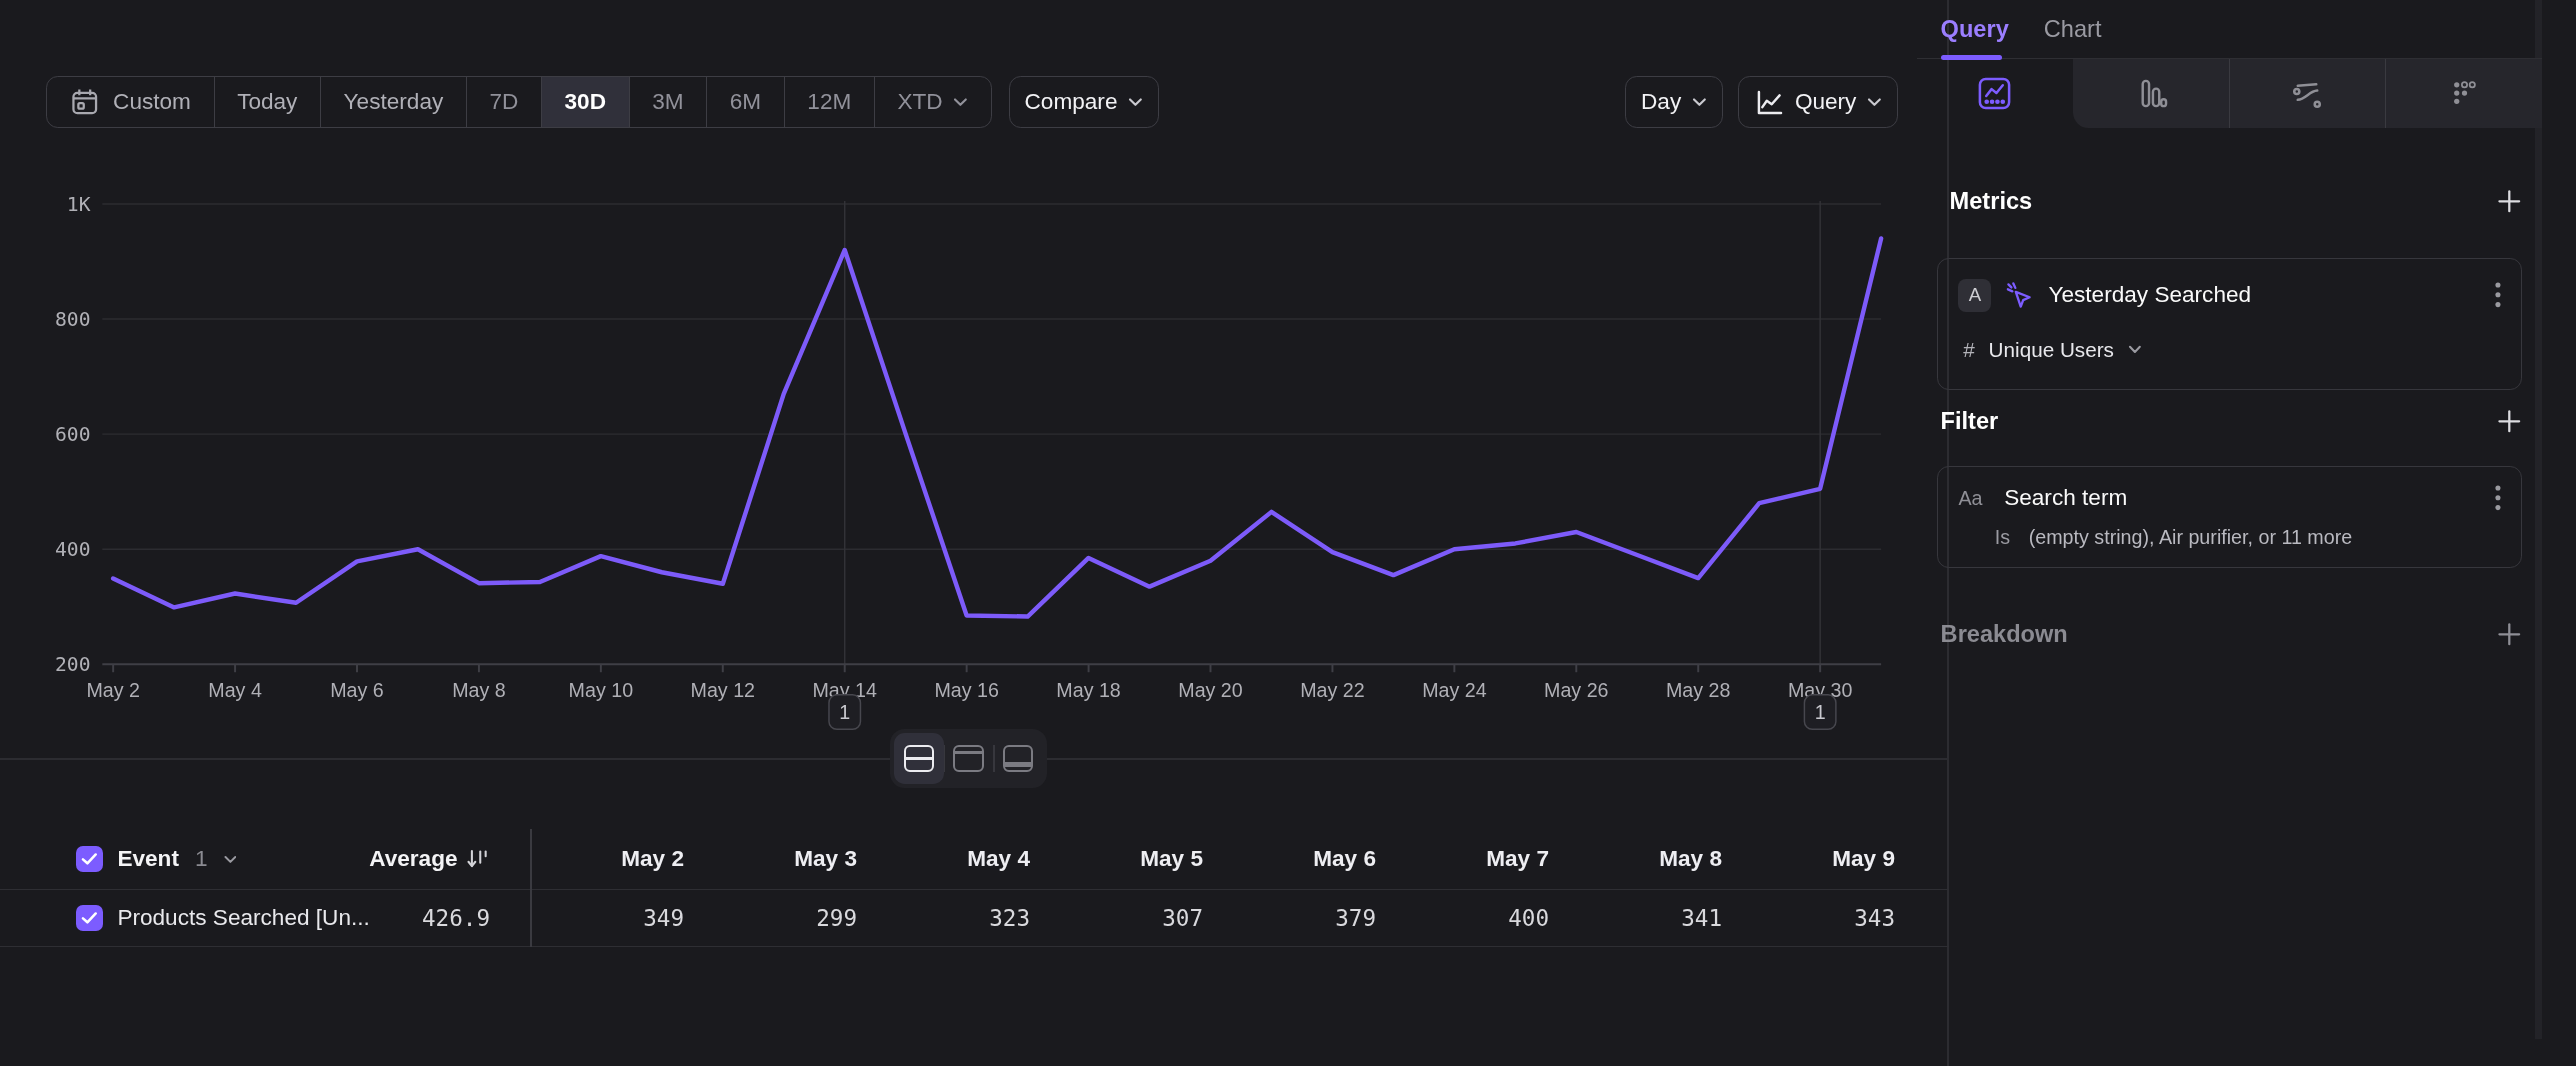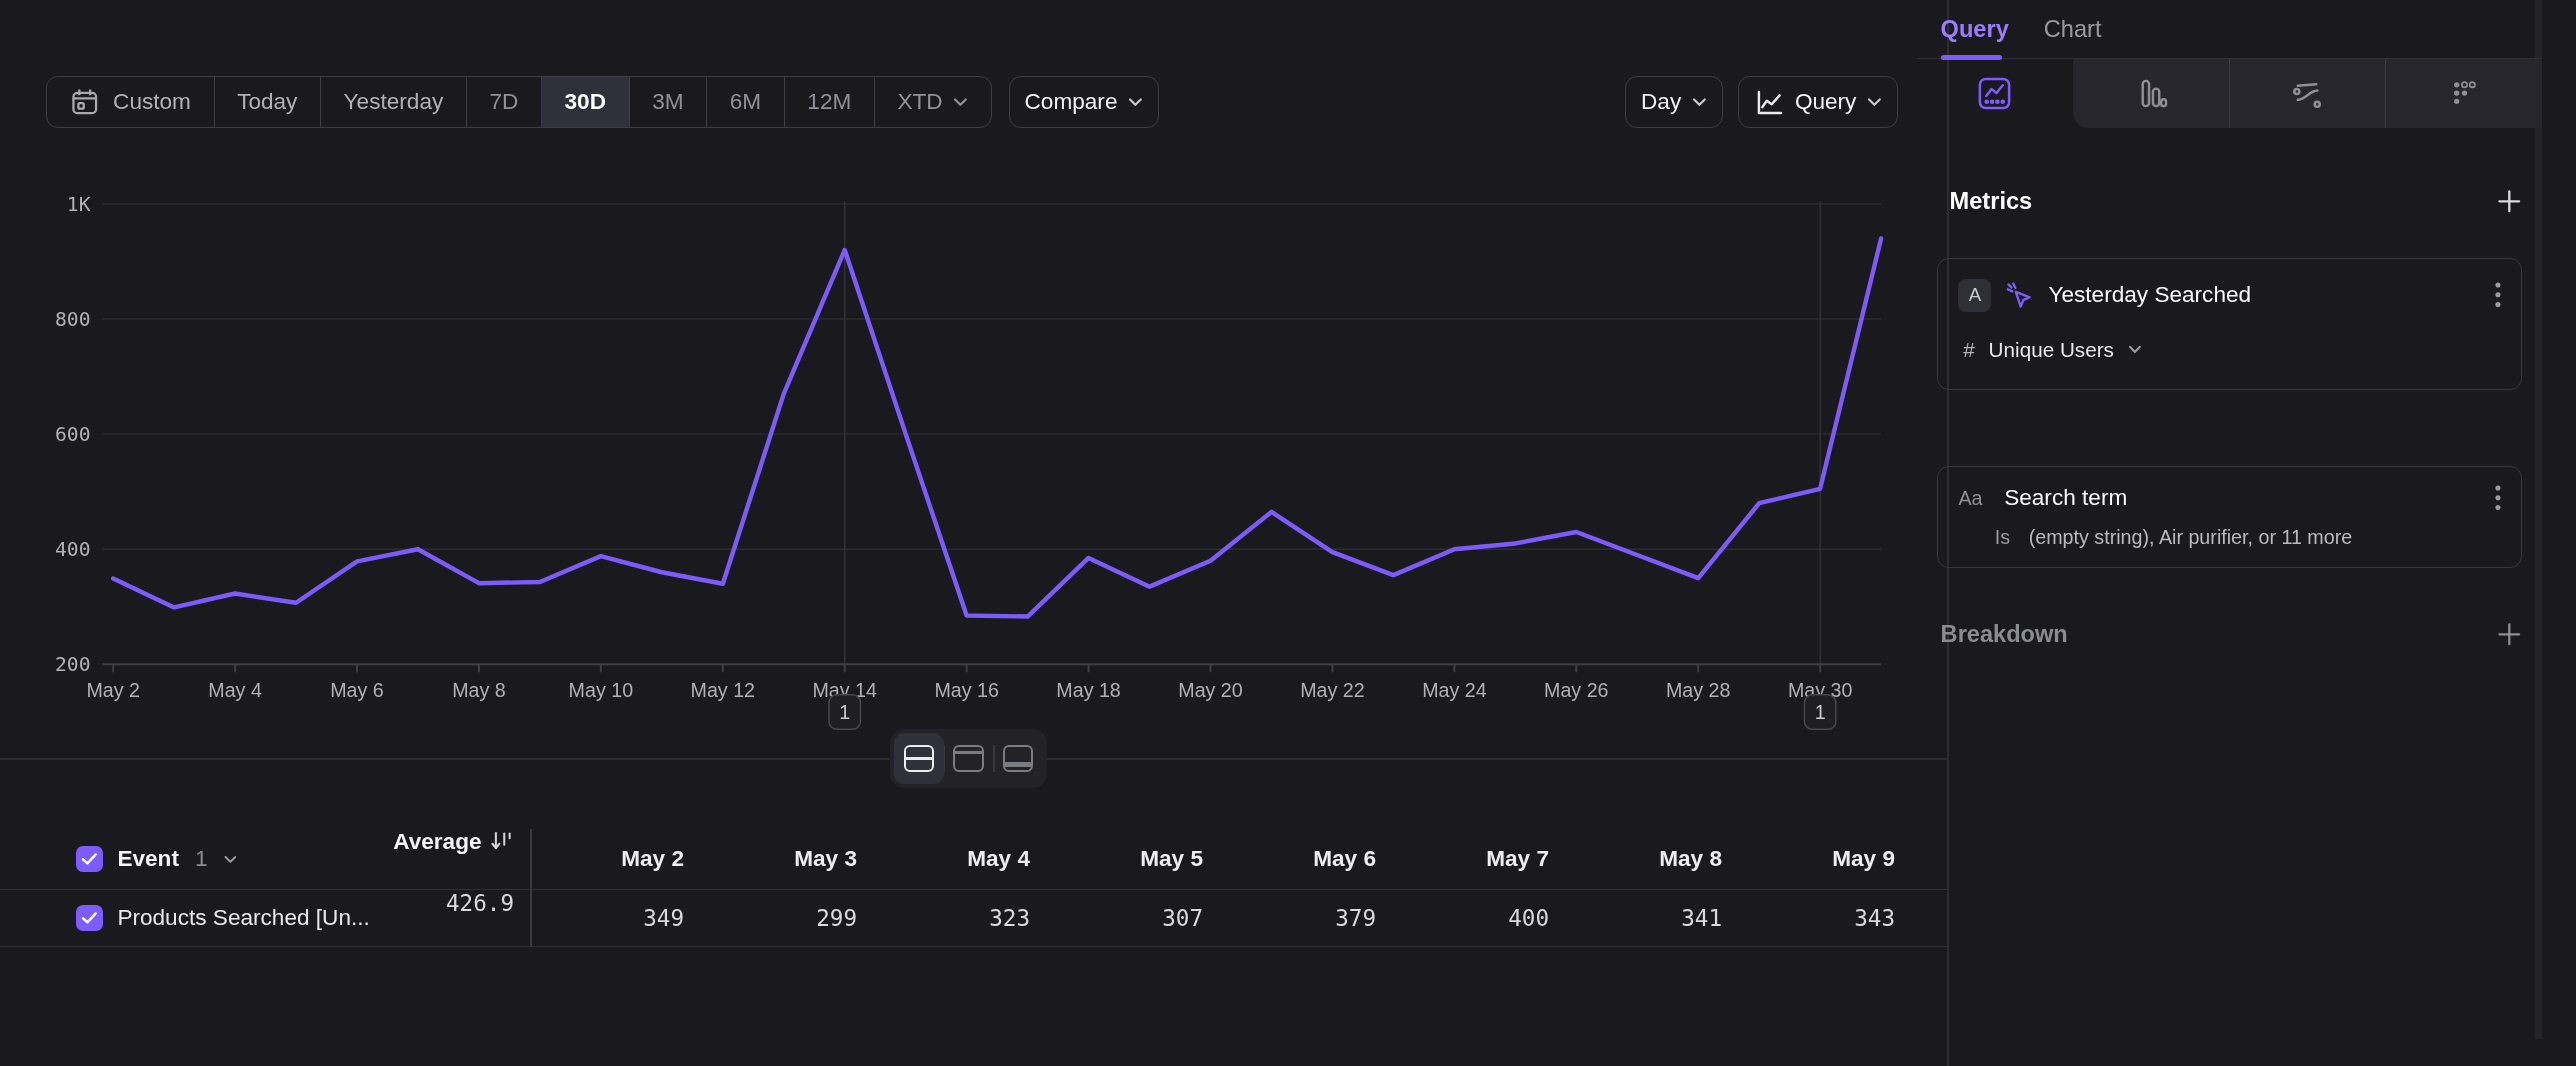--- a/index.html
+++ b/index.html
@@ -53,22 +53,22 @@
   
   .table { position:absolute; top:829px; left:0; width:1949px; z-index:2; }
   .thead, .trow { position:relative; display:flex; align-items:center; border-bottom:1.5px solid #2e2e33; }
   .thead { height:61px; } .trow { height:57px; }
   .cb { width:26.6px; height:26.6px; border-radius:6.9px; background:var(--accent); margin-left:76px;
         display:flex; align-items:center; justify-content:center; cursor:pointer; flex:0 0 auto; }
   .event-group { display:flex; align-items:center; gap:16px; margin-left:14.8px; cursor:pointer; }
   .event-h { font-size:22.6px; font-weight:bold; color:#f4f4f6; }
   .event-count { font-size:22.6px; color:#8b8b92; }
   .row-label { margin-left:14.8px; font-size:22.6px; color:#e9e9ed; white-space:nowrap; }
-  .avg-wrap { position:absolute; left:284px; width:230px; height:100%; display:flex;
-              align-items:flex-start; justify-content:flex-end; gap:8.9px; }
+  .avg-wrap { position:absolute; left:260px; width:230px; height:100%; display:flex;
+              align-items:center; justify-content:flex-end; gap:8.9px; }
   .avg-h { font-size:22.6px; font-weight:bold; color:#f4f4f6; }
   .mono { font-family:"DejaVu Sans Mono", monospace; font-size:22.6px; color:#d9d9dd; }
   .date-cells { position:absolute; left:511px; top:0; bottom:0; display:flex; align-items:center; }
   .date-cell { width:173px; text-align:right; }
   .date-cell.head { font-size:22.6px; font-weight:bold; color:#eeeef2; }
   .col-divider { position:absolute; left:530px; top:0; bottom:0; width:1.5px; background:#3a3a40; }
 
   
   .sidebar { position:absolute; left:1917px; top:0; width:625px; height:1039px; }
   .right-strip { position:absolute; right:0; top:0; bottom:0; width:6.9px; background:#232328; }
@@ -384,20 +384,29 @@
       </div>
       <div class="metric-row2">
         <span class="agg-symbol">#</span>
         <span class="agg-label">Unique Users</span>
         <svg width="13.8" height="8.9" viewBox="0 0 14 9" fill="none" stroke="#9a9aa1" stroke-width="2.1" stroke-linecap="round" stroke-linejoin="round">
             <path d="M2 1.8 L7 7 L12 1.8"></path>
           </svg>
       </div>
     </div>
 
+    <div class="section-head" style="top:405px;">
+      <span class="section-title">Filter</span>
+      <button class="plus-btn">
+        <svg width="26.6" height="26.6" viewBox="0 0 27 27" fill="none" stroke="#dcdce0" stroke-width="2.3" stroke-linecap="round">
+            <path d="M13.5 3.5 L13.5 23.5"></path>
+            <path d="M3.5 13.5 L23.5 13.5"></path>
+          </svg>
+      </button>
+    </div>
 
     <div class="card" style="top:466px; height:102px;">
       <div class="card-row1" style="top:9.8px;">
         <span class="type-glyph">Aa</span>
         <span class="card-title">Search term</span>
         <button class="kebab">
           <svg width="7.9" height="29.5" viewBox="0 0 8 30" fill="#9a9aa0">
               <circle cx="4" cy="4" r="2.6"></circle>
               <circle cx="4" cy="14" r="2.6"></circle>
               <circle cx="4" cy="24" r="2.6"></circle>

